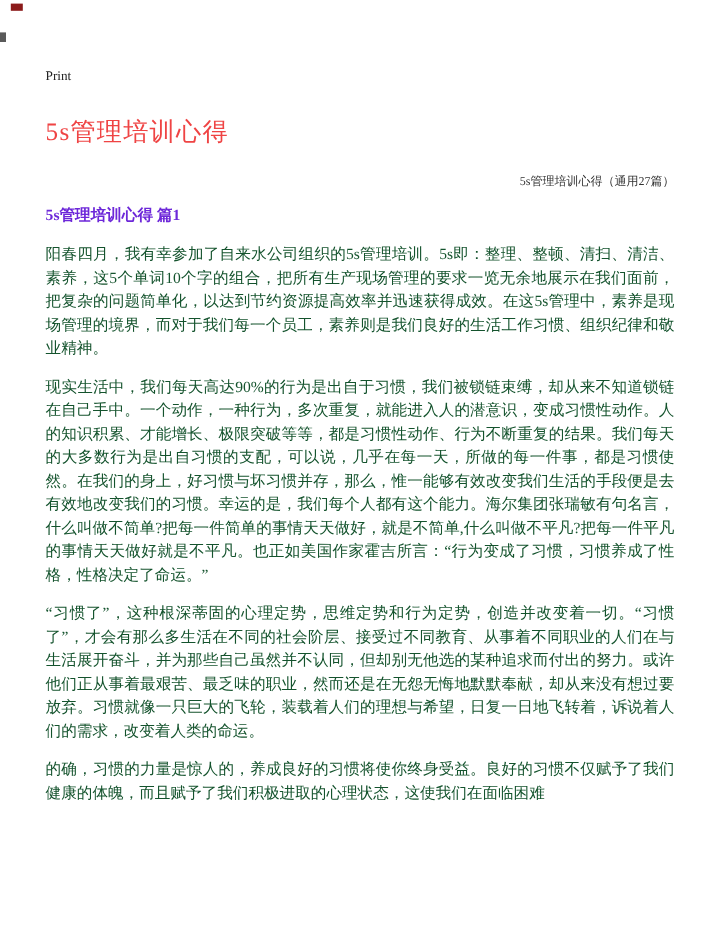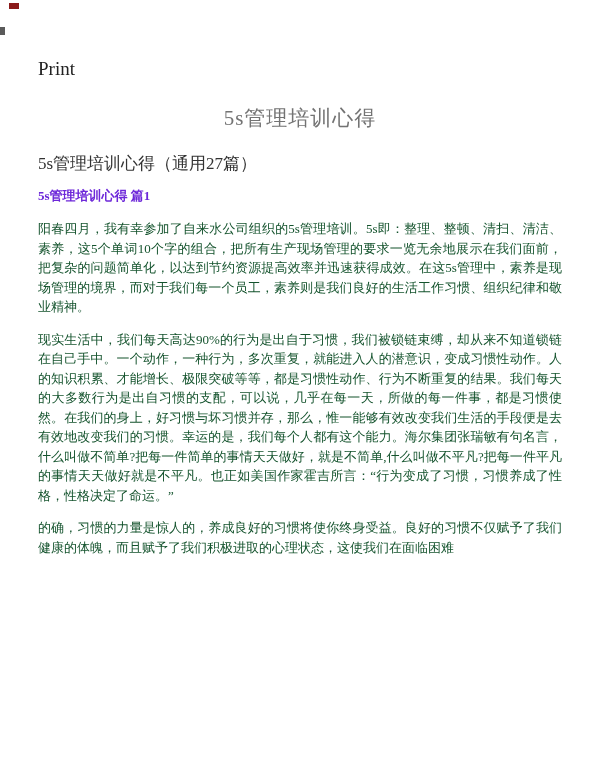--- a/index.html
+++ b/index.html
@@ -31,37 +31,37 @@
   .corner-mark-2 {
     position: absolute;
     top: 27px;
     left: 0px;
     width: 5px;
     height: 8px;
     background: #5a5a5a;
   }
   .print-label {
     margin-top: 58px;
-    font-size: 19px;
+    font-size: 11px;
     color: #222222;
     display: inline-block;
     cursor: pointer;
   }
   .doc-title {
-    text-align: center;
     font-size: 21px;
     font-weight: 500;
-    color: #737373;
+    color: #ef4444;
     margin: 24px 0 20px 0;
     letter-spacing: 1px;
   }
   .doc-subtitle {
-    font-size: 17px;
+    font-size: 10px;
     color: #333333;
     margin: 0 0 12px 0;
+    text-align: right;
   }
   .section-heading {
     font-size: 13px;
     font-weight: 700;
     color: #6d28d9;
     margin: 0 0 14px 0;
   }
   .article-body p.para {
     font-size: 13px;
     line-height: 19.5px;
@@ -82,15 +82,16 @@
 
   <h1 class="doc-title">5s管理培训心得</h1>
 
   <div class="doc-subtitle">5s管理培训心得（通用27篇）</div>
 
   <div class="section-heading">5s管理培训心得 篇1</div>
 
   <div class="article-body">
       <p class="para">阳春四月，我有幸参加了自来水公司组织的5s管理培训。5s即：整理、整顿、清扫、清洁、素养，这5个单词10个字的组合，把所有生产现场管理的要求一览无余地展示在我们面前，把复杂的问题简单化，以达到节约资源提高效率并迅速获得成效。在这5s管理中，素养是现场管理的境界，而对于我们每一个员工，素养则是我们良好的生活工作习惯、组织纪律和敬业精神。</p>
       <p class="para">现实生活中，我们每天高达90%的行为是出自于习惯，我们被锁链束缚，却从来不知道锁链在自己手中。一个动作，一种行为，多次重复，就能进入人的潜意识，变成习惯性动作。人的知识积累、才能增长、极限突破等等，都是习惯性动作、行为不断重复的结果。我们每天的大多数行为是出自习惯的支配，可以说，几乎在每一天，所做的每一件事，都是习惯使然。在我们的身上，好习惯与坏习惯并存，那么，惟一能够有效改变我们生活的手段便是去有效地改变我们的习惯。幸运的是，我们每个人都有这个能力。海尔集团张瑞敏有句名言，什么叫做不简单?把每一件简单的事情天天做好，就是不简单,什么叫做不平凡?把每一件平凡的事情天天做好就是不平凡。也正如美国作家霍吉所言：“行为变成了习惯，习惯养成了性格，性格决定了命运。”</p>
+      <p class="para">“习惯了”，这种根深蒂固的心理定势，思维定势和行为定势，创造并改变着一切。“习惯了”，才会有那么多生活在不同的社会阶层、接受过不同教育、从事着不同职业的人们在与生活展开奋斗，并为那些自己虽然并不认同，但却别无他选的某种追求而付出的努力。或许他们正从事着最艰苦、最乏味的职业，然而还是在无怨无悔地默默奉献，却从来没有想过要放弃。习惯就像一只巨大的飞轮，装载着人们的理想与希望，日复一日地飞转着，诉说着人们的需求，改变着人类的命运。</p>
       <p class="para">的确，习惯的力量是惊人的，养成良好的习惯将使你终身受益。良好的习惯不仅赋予了我们健康的体魄，而且赋予了我们积极进取的心理状态，这使我们在面临困难</p>
     </div>
 </div>
 
 </body></html>

